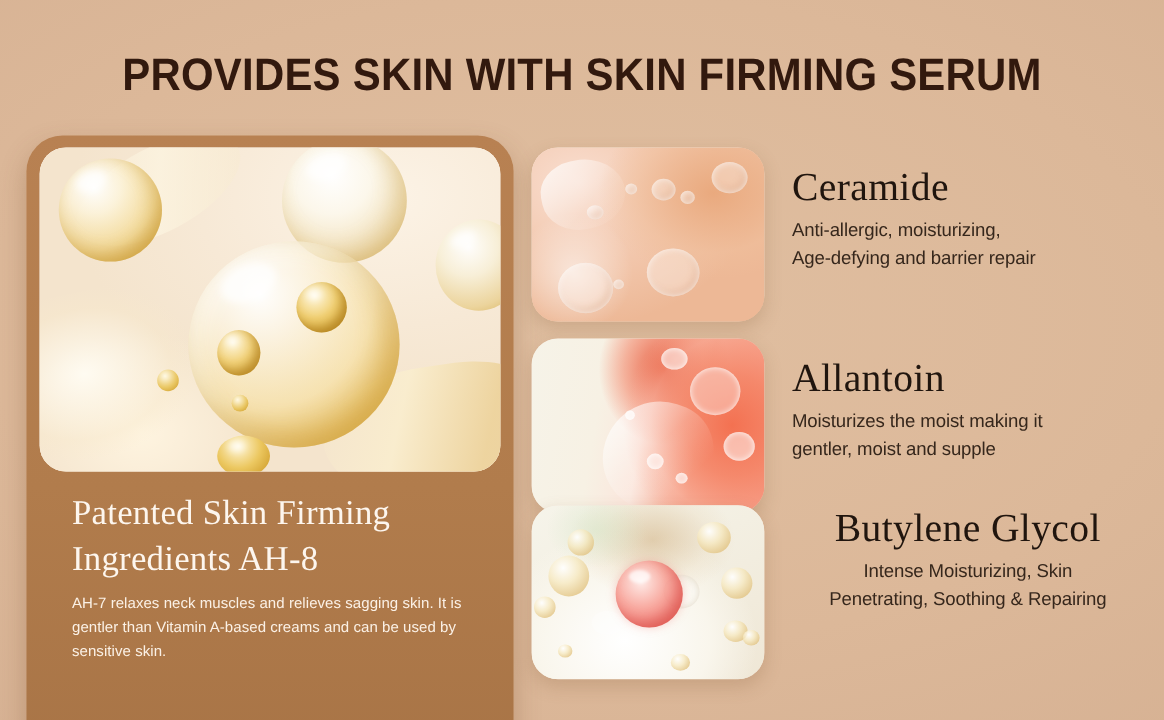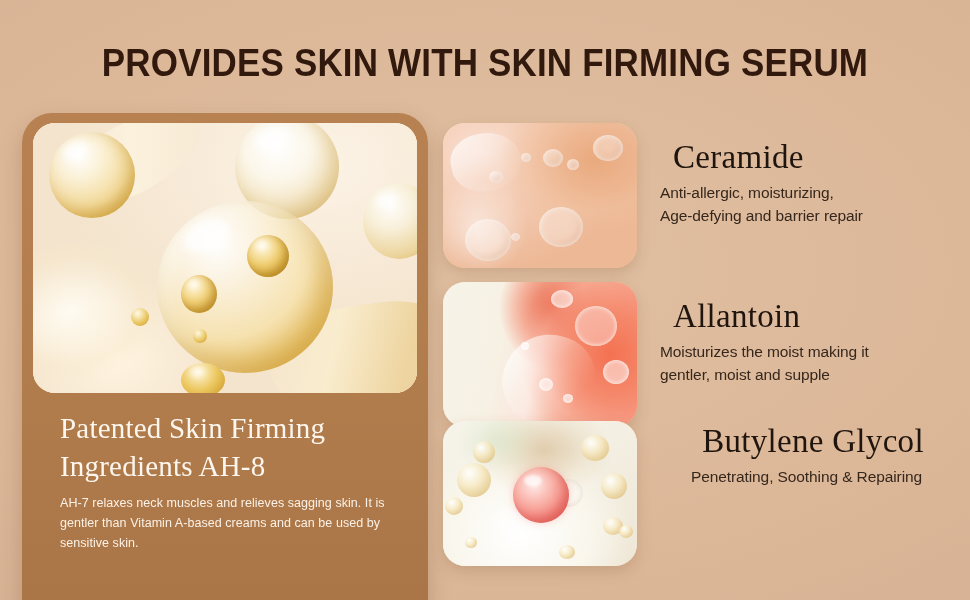--- a/index.html
+++ b/index.html
@@ -303,21 +303,20 @@
     width: 293px;
   }
   .ing-name {
     font-family: "Liberation Serif", serif;
     font-weight: 400;
     font-size: 33px;
     line-height: 40px;
     color: #20150e;
     letter-spacing: 0.3px;
     white-space: nowrap;
-    margin-left: 13px;
   }
   .ing-desc {
     margin-top: 4px;
     font-family: "Liberation Sans", sans-serif;
     font-size: 15.5px;
     line-height: 23px;
     color: #36271c;
     letter-spacing: -0.1px;
   }
   .r1 .row-text { top: 14px; }
@@ -407,18 +406,19 @@
       <div class="yb y7"></div>
       <div class="yb y8"></div>
       <div class="yb y9"></div>
       <div class="clear1"></div>
       <div class="clear2"></div>
       <div class="pink-bub"></div>
     </div>
     <div class="row-text">
       <div class="ing-name">Butylene Glycol</div>
       <div class="ing-desc">
+        <div>Intense Moisturizing, Skin</div>
         <div>Penetrating, Soothing &amp; Repairing</div>
       </div>
     </div>
   </div>
 
 </div>
 
 </body></html>

